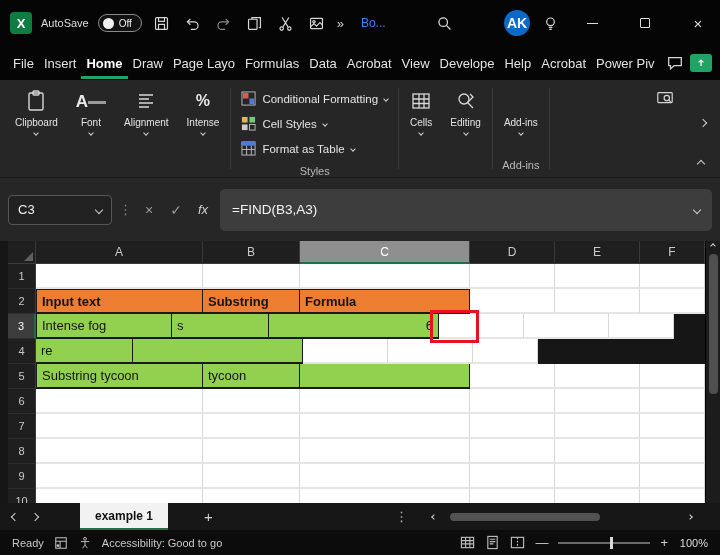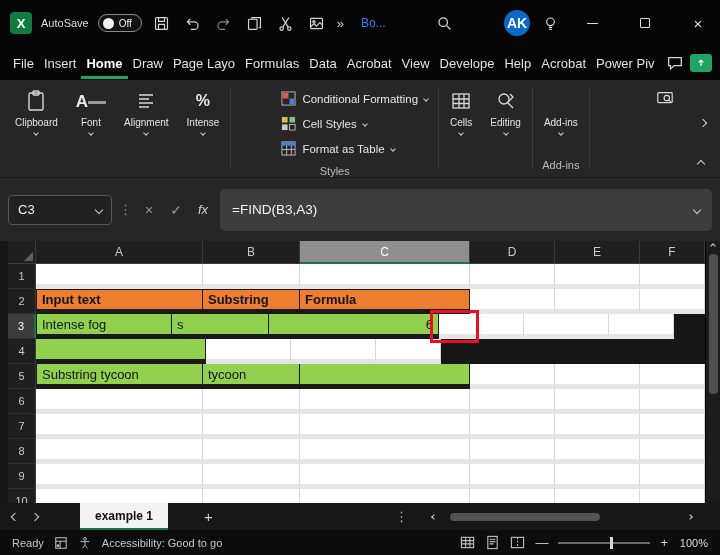--- a/index.html
+++ b/index.html
@@ -40,21 +40,21 @@
   .share-badge { width:26px; height:18px; background:var(--accent,#21A366); border-radius:3px; display:flex; align-items:center; justify-content:center; }
 
   
   .ribbon { height:97px; background:#262626; display:flex; position:relative; padding:6px 0 0 6px; flex:0 0 auto; }
   .rgroup { display:flex; flex-direction:column; align-items:center; padding:2px 9px; }
   .big-btn { display:flex; flex-direction:column; align-items:center; gap:3px; }
   .big-ico { height:26px; display:flex; align-items:center; justify-content:center; }
   .glabel { font-size:10px; color:#e4e4e4; white-space:nowrap; }
   .rsep { width:1px; background:#3a3a3a; margin:2px 2px 8px 2px; }
   .styles-group { display:flex; flex-direction:column; padding:0 8px; }
-  .style-row { display:flex; align-items:center; gap:6px; height:25px;margin-left:40px; }
+  .style-row { display:flex; align-items:center; gap:6px; height:25px; }
   .style-row .glabel { font-size:11.5px; }
   .group-caption { font-size:11px; color:#b9b9b9; text-align:center; margin-top:4px; }
   .styles-col { display:flex; flex-direction:column; justify-content:space-between; padding-bottom:6px; }
   .fontA { color:#e8e8e8; font-size:17px; font-weight:bold; line-height:1; }
   .fontA .bar { display:block; height:3px; width:18px; background:#9a9a9a; margin-top:2px; }
   .pct { font-size:16px; color:#e8e8e8; font-weight:bold; }
   .addins-ico { display:grid; grid-template-columns:10px 10px; grid-template-rows:10px 10px; gap:2px; }
   .addins-ico span { background:var(--addins,#E8551E); border-radius:2px; display:block; }
   .ribbon-right { position:absolute; right:4px; top:0; bottom:0; width:80px; }
   .rr-ico { position:absolute; right:42px; top:10px; }
@@ -74,21 +74,21 @@
   .gutter { width:8px; background:#161616; flex:0 0 auto; }
   .sheet { width:697px; overflow:hidden; flex:0 0 auto; }
   .grow { display:flex; height:25px; }
   .grow.hrow { height:23px; }
   .gcorner { width:28px; flex:0 0 auto; background:#1f1f1f; border-right:1px solid #3c3c3c; border-bottom:1px solid #3c3c3c; position:relative; }
   .tri { position:absolute; right:2px; bottom:2px; width:0; height:0; border-left:9px solid transparent; border-bottom:9px solid #5f5f5f; }
   .ghead { background:#1f1f1f; color:#c9c9c9; font-size:12px; display:flex; align-items:center; justify-content:center; border-right:1px solid #3a3a3a; border-bottom:1px solid #3a3a3a; flex:0 0 auto; }
   .ghead.sel { background:#8f8f8f; color:#fff; border-bottom:2px solid #1e7145; }
   .grhead { width:28px; flex:0 0 auto; background:#1f1f1f; color:#c9c9c9; font-size:11px; display:flex; align-items:center; justify-content:center; border-right:1px solid #3a3a3a; border-bottom:1px solid #2e2e2e; }
   .grhead.sel { background:#3d3d3d; color:#fff; border-right:2px solid #1e7145; }
-  .cell { background:#fff; border-right:1px solid #d8d8d8; border-bottom:5px solid #e5e5e5; font-size:13px; color:#141414; display:flex; align-items:center; padding:0 5px; overflow:hidden; white-space:nowrap; flex:0 0 auto; }
+  .cell { background:#fff; border-right:1px solid #d8d8d8; border-bottom:2px solid #e5e5e5; font-size:13px; color:#141414; display:flex; align-items:center; padding:0 5px; overflow:hidden; white-space:nowrap; flex:0 0 auto; }
   .cell.thdr { background:var(--tbl-hdr,#ED7D31); font-weight:bold; border-color:#1a1a1a; }
   .cell.tdata { background:var(--tbl-row,#92D050); border-color:#1a1a1a; }
   .cell.tleft { border-left:1px solid #1a1a1a; }
   .cell.ttop { border-top:1px solid #1a1a1a; }
   .cell.num { justify-content:flex-end; }
   .annotation { position:absolute; left:430px; top:69px; width:49px; height:33px; border:3px solid var(--annot,#E81123); pointer-events:none; }
   .vscroll { width:15px; flex:0 0 auto; background:#1c1c1c; border-left:1px solid #000; display:flex; flex-direction:column; align-items:center; padding-top:3px; }
   .vs-thumb { width:9px; height:140px; background:#4f4f4f; border-radius:4px; margin-top:6px; }
 
   
@@ -395,20 +395,21 @@
           <div class="grhead sel">3</div>
           <div class="cell tdata tleft" style="width: 136px;">Intense fog</div>
           <div class="cell tdata" style="width: 97px;">s</div>
           <div class="cell tdata num" style="width: 170px;">6</div>
           <div class="cell" style="width: 85px;"></div>
           <div class="cell" style="width: 85px;"></div>
           <div class="cell" style="width: 65px;"></div>
         </div>
         <div class="grow">
           <div class="grhead">4</div>
+          <div class="cell tdata" style="width: 97px;">re</div>
           <div class="cell tdata" style="width: 170px;"></div>
           <div class="cell" style="width: 85px;"></div>
           <div class="cell" style="width: 85px;"></div>
           <div class="cell" style="width: 65px;"></div>
         </div>
         <div class="grow">
           <div class="grhead">5</div>
           <div class="cell tdata tleft" style="width: 167px;">Substring tycoon</div>
           <div class="cell tdata" style="width: 97px;">tycoon</div>
           <div class="cell tdata" style="width: 170px;"></div>

